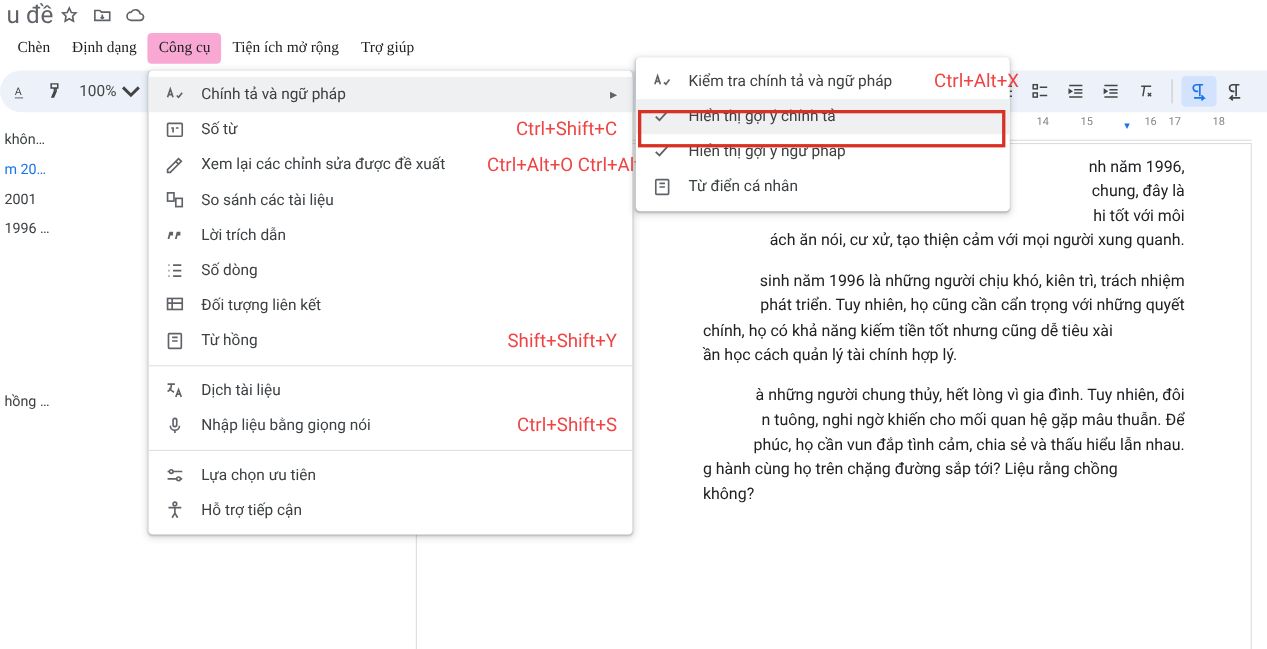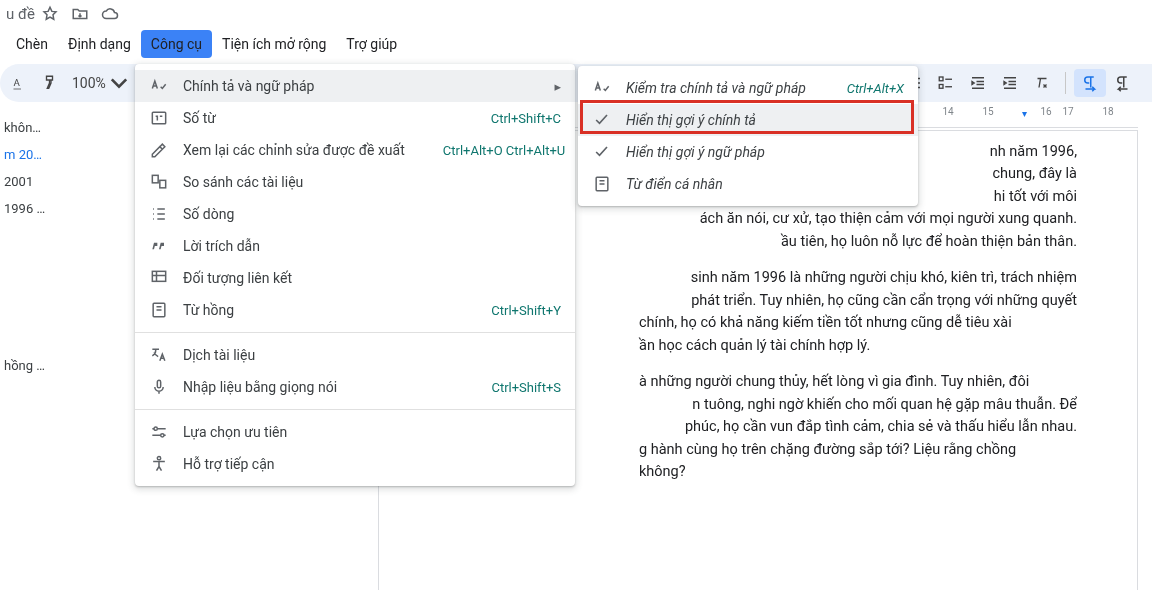--- a/index.html
+++ b/index.html
@@ -1,24 +1,24 @@
 <!DOCTYPE html>
 <html><head>
 <meta charset="utf-8">
 <style>
   * { margin: 0; padding: 0; box-sizing: border-box; font-family: "Google Sans", Roboto, Arial, sans-serif; }
   body { background: #fff; width: 1152px; height: 590px; overflow: hidden; position: relative; color: #202124; font-size: 14px; }
 
   .titlebar { display: flex; align-items: center; padding: 2px 0 2px 0; height: 28px; }
-  .titlebar .doctitle { font-size: 15px; color: #5f6368; padding-left: 6px; }
+  .titlebar .doctitle { font-size: 22px; color: #5f6368; padding-left: 6px; }
   .titlebar .icon { width: 22px; height: 22px; display: flex; align-items:center; justify-content:center; color:#5f6368; margin: 0 4px; }
 
   .menubar { display:flex; align-items:center; padding-left: 6px; height: 32px; font-size: 14px; color:#202124; }
-  .menubar .mitem { padding: 6px 10px; border-radius: 4px; cursor:pointer; }
-  .menubar .mitem.active { background:#3b82f6; }
+  .menubar .mitem { padding: 6px 10px; border-radius: 4px; cursor:pointer;font-family:Liberation Serif, serif; }
+  .menubar .mitem.active { background:#f9a8d4; }
 
   .toolbar { height: 38px; background:#edf2fa; display:flex; align-items:center; padding: 0 6px; border-radius: 24px 0 0 24px; margin:4px 0; }
   .toolbar .tb { padding: 4px 6px; color:#444; display:flex; align-items:center; gap:4px; font-size:14px; }
   .tb svg { width:18px; height:18px; }
   .toolbar .zoom { font-size:14px; padding:0 6px; }
   .tb-right { margin-left:auto; display:flex; align-items:center; gap:2px; padding-right:8px; }
 
   .workspace { display:flex; height: calc(590px - 28px - 32px - 46px); }
 
   .outline { width: 58px; padding: 8px 6px 0 0; font-size: 13px; color:#3c4043; }
@@ -31,21 +31,21 @@
   .ruler .mark { position:absolute; top:2px; color:#1a73e8; }
 
   .page { width: 760px; min-height: 900px; background:#fff; border:1px solid #dadce0; margin-left:40px; margin-top:2px; padding: 10px 60px; font-family: Arial, sans-serif; font-size:14.5px; line-height:1.55; color:#202124; }
   .page p { margin-bottom: 14px; text-align: justify; }
 
   .menu { position:absolute; background:#fff; border-radius:4px; box-shadow: 0 2px 6px 2px rgba(60,64,67,.15), 0 1px 2px rgba(60,64,67,.3); padding:6px 0; font-size:14px; color:#3c4043; z-index:50; }
   .menu .row { display:flex; align-items:center; height:32px; padding: 0 14px 0 14px; gap:14px; cursor:pointer; }
   .menu .row.hover { background:#eef0f2; }
   .menu .row .ic { width:20px; height:20px; display:flex; align-items:center; justify-content:center; color:#5f6368; flex-shrink:0; }
   .menu .row .lbl { flex:1; white-space:nowrap; }
-  .menu .row .sc { color:#0f766e; font-size:13px; padding-left: 24px; white-space:nowrap; }
+  .menu .row .sc { color:#ef4444; font-size:17px; padding-left: 24px; white-space:nowrap; }
   .menu .row .arr { font-size:13px; color:#5f6368; }
   .menu hr { border:none; border-top:1px solid #e0e0e0; margin:6px 0; }
 
   .highlight { position:absolute; border:3px solid #d93025; pointer-events:none; z-index:60; }
 
   svg { display:block; }
 </style>
 </head>
 <body>
 
@@ -157,30 +157,29 @@
       <span class="lbl" style="left:690px">17</span>
       <span class="lbl" style="left:730px">18</span>
       <span class="mark" style="left:644px">▾</span>
     </div>
     <div class="page">
       <p>
         <span style="display:block;text-align:right">nh năm 1996,</span>
         <span style="display:block;text-align:right">chung, đây là</span>
         <span style="display:block;text-align:right">hi tốt với môi</span>
         <span style="display:block;text-align:right;padding-left:200px">ách ăn nói, cư xử, tạo thiện cảm với mọi người xung quanh.</span>
-        <span style="display:block;text-align:right;padding-left:200px">ầu tiên, họ luôn nỗ lực để hoàn thiện bản thân.</span>
       </p>
       <p>
         <span style="display:block;text-align:right;padding-left:200px">sinh năm 1996 là những người chịu khó, kiên trì, trách nhiệm</span>
         <span style="display:block;text-align:right;padding-left:200px">phát triển. Tuy nhiên, họ cũng cần cẩn trọng với những quyết</span>
         <span style="display:block;text-align:left;padding-left:200px">chính, họ có khả năng kiếm tiền tốt nhưng cũng dễ tiêu xài</span>
         <span style="display:block;text-align:left;padding-left:200px">ần học cách quản lý tài chính hợp lý.</span>
       </p>
       <p>
-        <span style="display:block;padding-left:200px">à những người chung thủy, hết lòng vì gia đình. Tuy nhiên, đôi</span>
+        <span style="display:block;text-align:right;padding-left:200px">à những người chung thủy, hết lòng vì gia đình. Tuy nhiên, đôi</span>
         <span style="display:block;text-align:right;padding-left:200px">n tuông, nghi ngờ khiến cho mối quan hệ gặp mâu thuẫn. Để</span>
         <span style="display:block;text-align:right;padding-left:200px">phúc, họ cần vun đắp tình cảm, chia sẻ và thấu hiểu lẫn nhau.</span>
         <span style="display:block;padding-left:200px">g hành cùng họ trên chặng đường sắp tới? Liệu rằng chồng</span>
         <span style="display:block;text-align:left;padding-left:200px">không?</span>
       </p>
     </div>
   </div>
 </div>
 
 <div class="menu" style="left:135px; top:64px; width:440px;">
@@ -216,52 +215,52 @@
     <span class="ic">
         <svg viewBox="0 0 24 24" fill="none" stroke="#5f6368" stroke-width="1.8">
           <rect x="4" y="4" width="7" height="9"></rect>
           <rect x="13" y="10" width="7" height="9"></rect>
         </svg>
       </span>
     <span class="lbl">So sánh các tài liệu</span>
   </div>
   <div class="row">
     <span class="ic">
-        <svg viewBox="0 0 24 24" fill="none" stroke="#5f6368" stroke-width="1.8">
-          <path d="M5 6h1M5 12h1M5 18h1M10 6h9M10 12h9M10 18h9"></path>
-        </svg>
-      </span>
-    <span class="lbl">Số dòng</span>
-  </div>
-  <div class="row">
-    <span class="ic">
         <svg viewBox="0 0 24 24" fill="#5f6368">
           <path d="M6 8h4v4H7l-1 4H4l2-8zm8 0h4v4h-3l-1 4h-2l2-8z"></path>
         </svg>
       </span>
     <span class="lbl">Lời trích dẫn</span>
   </div>
   <div class="row">
     <span class="ic">
         <svg viewBox="0 0 24 24" fill="none" stroke="#5f6368" stroke-width="1.8">
+          <path d="M5 6h1M5 12h1M5 18h1M10 6h9M10 12h9M10 18h9"></path>
+        </svg>
+      </span>
+    <span class="lbl">Số dòng</span>
+  </div>
+  <div class="row">
+    <span class="ic">
+        <svg viewBox="0 0 24 24" fill="none" stroke="#5f6368" stroke-width="1.8">
           <rect x="4" y="4" width="16" height="12"></rect>
           <path d="M4 9h16M9 4v12"></path>
         </svg>
       </span>
     <span class="lbl">Đối tượng liên kết</span>
   </div>
   <div class="row">
     <span class="ic">
         <svg viewBox="0 0 24 24" fill="none" stroke="#5f6368" stroke-width="1.8">
           <rect x="5" y="4" width="14" height="16" rx="1"></rect>
           <path d="M9 8h6M9 12h6"></path>
         </svg>
       </span>
     <span class="lbl">Từ hồng</span>
-    <span class="sc">Ctrl+Shift+Y</span>
+    <span class="sc">Shift+Shift+Y</span>
   </div>
   <hr>
   <div class="row">
     <span class="ic">
         <svg viewBox="0 0 24 24" fill="none" stroke="#5f6368" stroke-width="1.8">
           <path d="M4 5h8M8 5v2c0 3-2 5-4 6M6 9c1 2 3 4 5 5M13 19l3-8 3 8M14 16h4"></path>
         </svg>
       </span>
     <span class="lbl">Dịch tài liệu</span>
   </div>
@@ -291,21 +290,21 @@
     <span class="ic">
         <svg viewBox="0 0 24 24" fill="none" stroke="#5f6368" stroke-width="1.8">
           <circle cx="12" cy="5" r="2"></circle>
           <path d="M5 9h14M12 9v6M9 20l3-5 3 5"></path>
         </svg>
       </span>
     <span class="lbl">Hỗ trợ tiếp cận</span>
   </div>
 </div>
 
-<div class="menu" style="left:578px; top:66px; width:340px;font-style:italic;">
+<div class="menu" style="left:578px; top:52px; width:340px;">
   <div class="row">
     <span class="ic">
         <svg viewBox="0 0 24 24" fill="none" stroke="#5f6368" stroke-width="1.8">
           <path d="M4 15l3-9 3 9M5 12h4M14 13l2 2 4-5"></path>
         </svg>
       </span>
     <span class="lbl">Kiểm tra chính tả và ngữ pháp</span>
     <span class="sc">Ctrl+Alt+X</span>
   </div>
   <div class="row hover">

